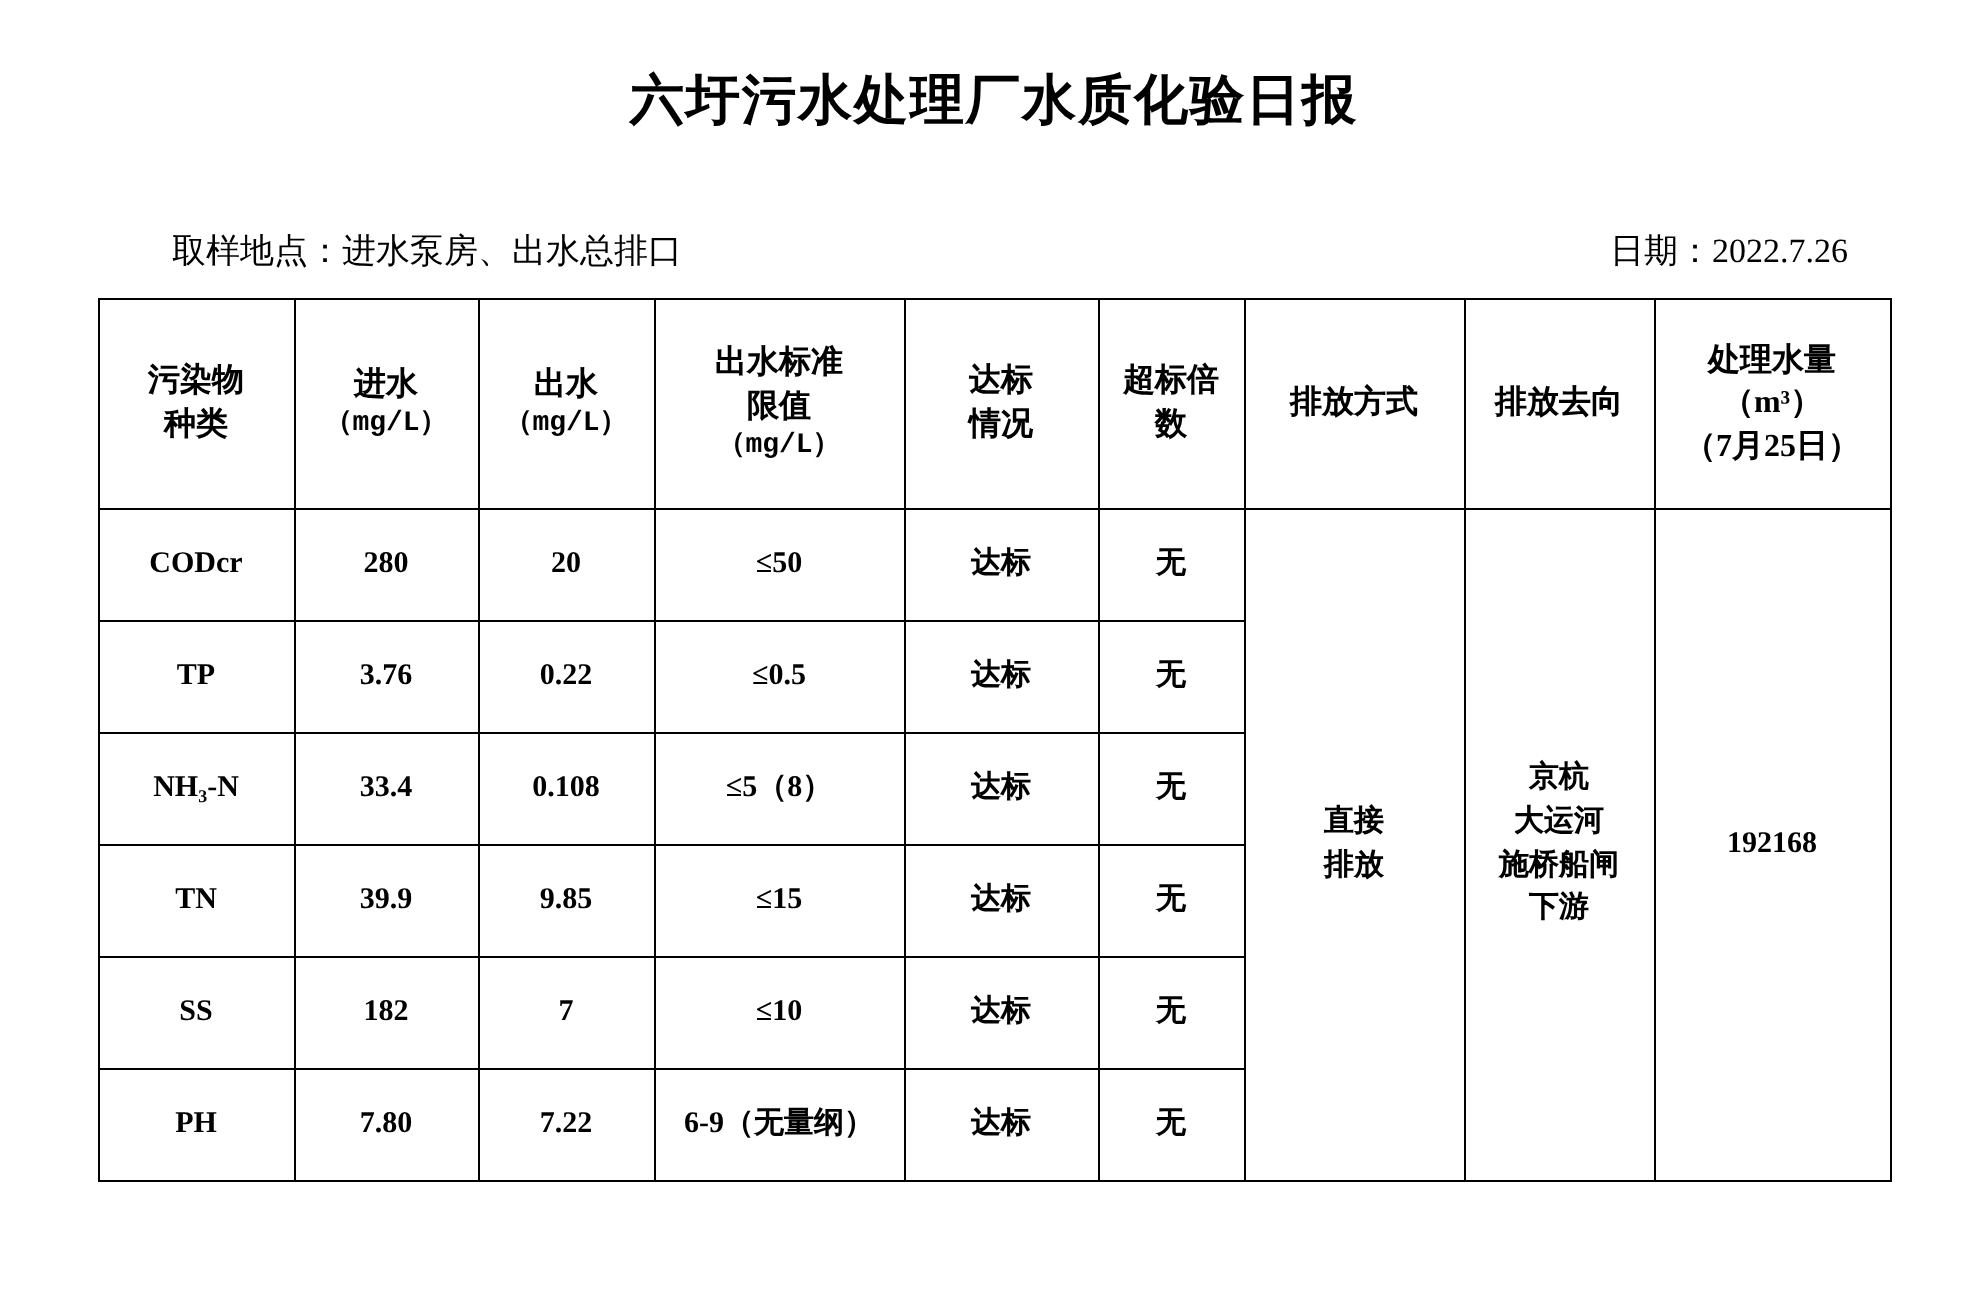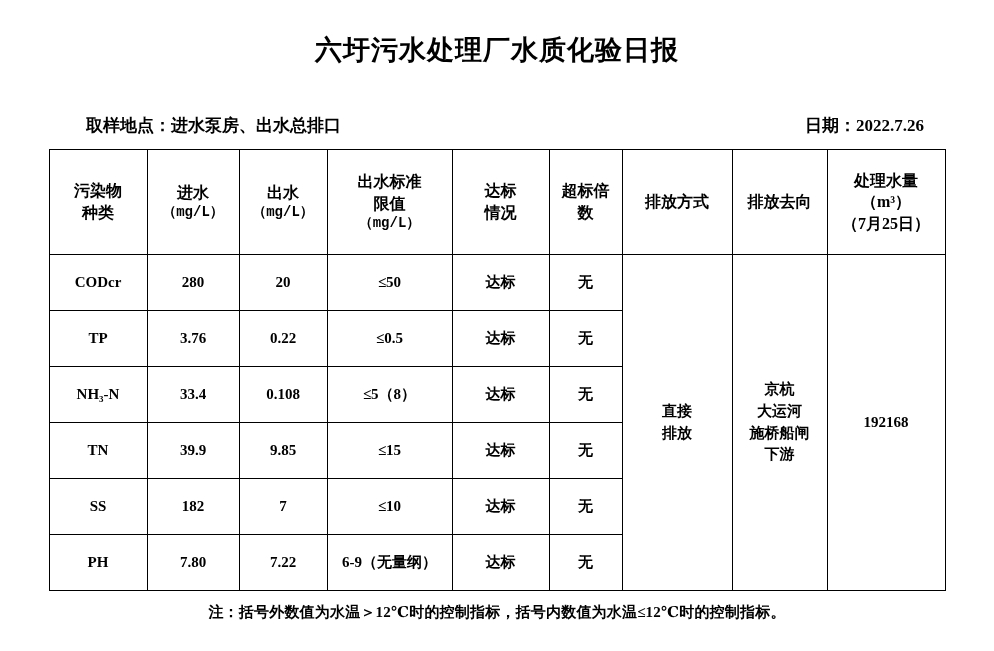--- a/index.html
+++ b/index.html
@@ -28,21 +28,21 @@
     letter-spacing: 1px;
     padding-top: 32px;
     font-family: "Liberation Serif", "DejaVu Serif", serif;
   }
   .meta-row {
     display: flex;
     justify-content: space-between;
     align-items: flex-end;
     margin: 46px 70px 10px 86px;
     font-size: 17px;
-    font-weight: bold;
+    font-weight: normal;
   }
   .meta-left { white-space: nowrap; }
   .meta-right { white-space: nowrap; text-align: right; }
 
   table.report {
     border-collapse: collapse;
     margin: 12px auto;
     width: 896px;
     table-layout: fixed;
   }
@@ -216,15 +216,14 @@
         <td>PH</td>
         <td>7.80</td>
         <td>7.22</td>
         <td>6-9（无量纲）</td>
         <td>达标</td>
         <td>无</td>
       </tr>
     </tbody>
   </table>
 
-  <div class="note">注：括号外数值为水温＞12℃时的控制指标，括号内数值为水温≤12℃时的控制指标。</div>
 
 </div>
 
 </body></html>

